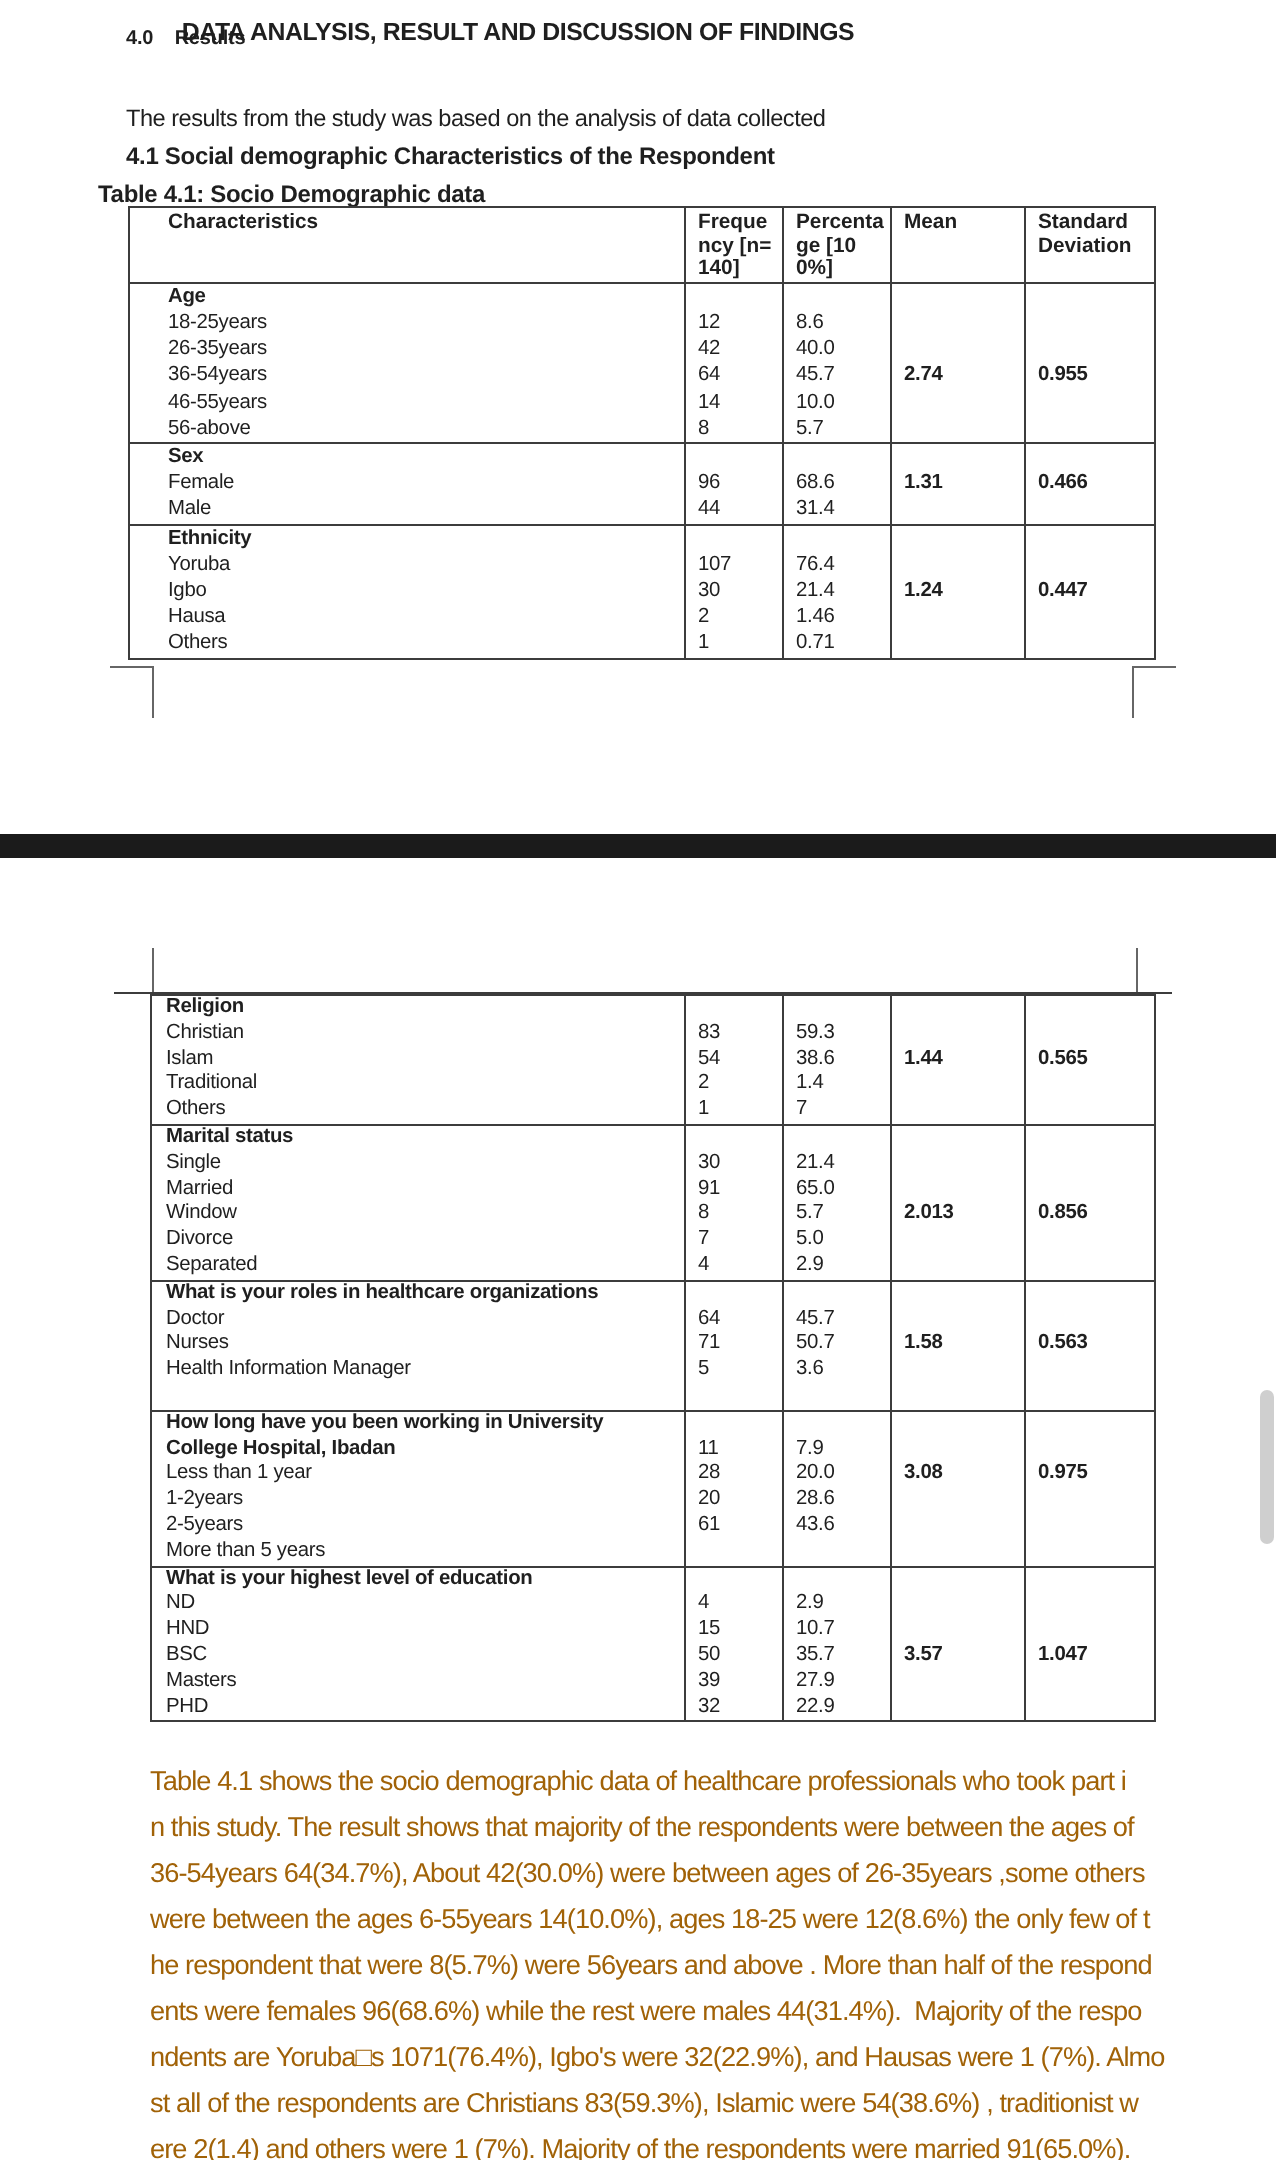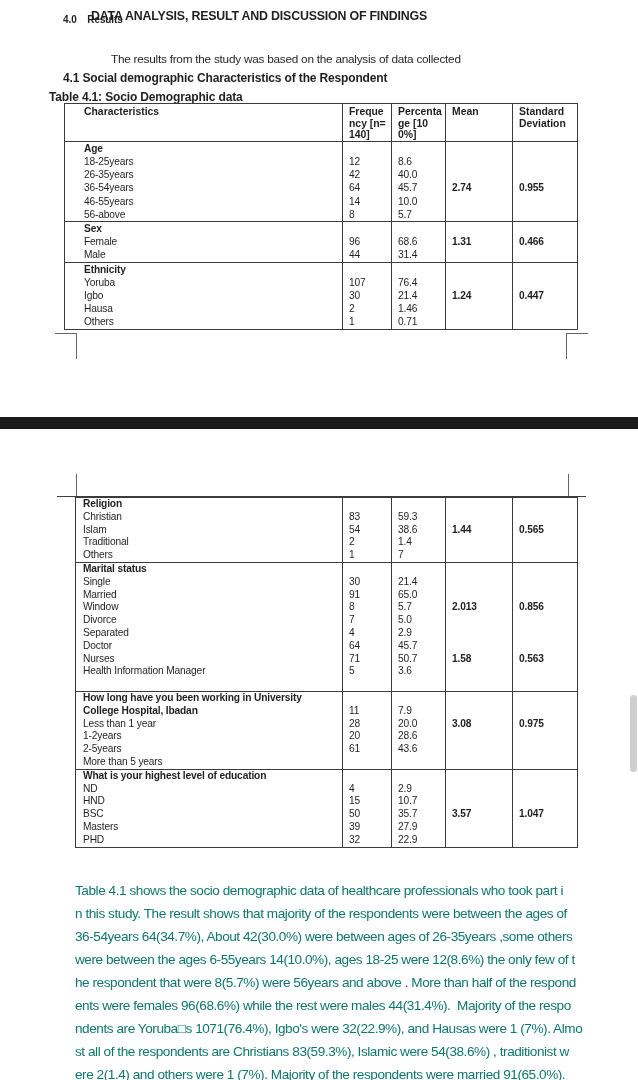--- a/index.html
+++ b/index.html
@@ -13,21 +13,21 @@
   body{
     width:638px;height:1080px;position:relative;overflow:hidden;
     background:#ffffff;color:var(--ink);
     font-family:"Liberation Sans","DejaVu Sans",sans-serif;
   }
   .abs{position:absolute;}
 
   
   .doc-title{top:9px;left:0;width:518px;text-align:center;font-weight:bold;font-size:12.4px;letter-spacing:-0.2px;}
   .h-40{top:14px;left:63px;font-weight:bold;font-size:10px;white-space:pre;letter-spacing:-0.1px;}
-  .intro-line{top:52px;left:63px;font-size:11.8px;letter-spacing:-0.25px;margin-left:48px;}
+  .intro-line{top:52px;left:63px;font-size:11.8px;letter-spacing:-0.25px;}
   .h-41{top:71px;left:63px;font-weight:bold;font-size:12px;letter-spacing:-0.15px;}
   .tbl-caption{top:90px;left:49px;font-weight:bold;font-size:12px;letter-spacing:-0.15px;}
 
   
   table{border-collapse:collapse;table-layout:fixed;}
   .t1{top:103px;left:64px;width:513px;border:1px solid var(--bd);}
   .t2{top:497px;left:75px;width:502px;border:1px solid var(--bd);border-top:none;}
   td,th{vertical-align:top;overflow:hidden;padding:0 2px 0 6px;}
   td{font-size:10.2px;letter-spacing:-0.15px;}
   .t1 td{line-height:13.2px;}
@@ -49,21 +49,21 @@
   .sep-bar{top:417px;left:0;width:638px;height:12px;background:var(--sep);}
   .cm-p1-left{left:55px;top:333px;width:21px;height:25px;border-top:1px solid var(--cm);border-right:1px solid var(--cm);}
   .cm-p1-right{left:566px;top:333px;width:21px;height:25px;border-top:1px solid var(--cm);border-left:1px solid var(--cm);}
   .cm-p2-left{left:76px;top:474px;width:1px;height:23px;background:var(--cm);}
   .cm-p2-right{left:568px;top:474px;width:1px;height:23px;background:var(--cm);}
   .t2-topline{left:57px;top:496px;width:529px;height:1px;background:var(--bd);}
   .scroll-thumb{right:1px;top:695px;width:7px;height:77px;background:var(--sb);border-radius:4px;}
 
   
   .para{top:879px;left:75px;width:500px;}
-  .pline{font-size:13.6px;line-height:23px;letter-spacing:-0.45px;white-space:pre;color:#0f766e;}
+  .pline{font-size:13.6px;line-height:23px;letter-spacing:-0.45px;white-space:pre;color:#a16207;}
 </style>
 </head>
 <body>
 
 <div class="abs doc-title">DATA ANALYSIS, RESULT AND DISCUSSION OF FINDINGS</div>
 <div class="abs h-40">4.0    Results</div>
 <div class="abs intro-line">The results from the study was based on the analysis of data collected</div>
 <div class="abs h-41">4.1 Social demographic Characteristics of the Respondent</div>
 <div class="abs tbl-caption">Table 4.1: Socio Demographic data</div>
 
@@ -282,20 +282,27 @@
       </tr>
       <tr>
         <td class="c1 c1f">Separated</td>
         <td class="c2">4</td>
         <td class="c3">2.9</td>
         <td class="c4">&nbsp;</td>
         <td class="c5">&nbsp;</td>
       </tr>
     </tbody>
     <tbody>
+      <tr class="sec">
+        <td class="c1 c1f b">What is your roles in healthcare organizations</td>
+        <td class="c2 vb">&nbsp;</td>
+        <td class="c3 vb">&nbsp;</td>
+        <td class="c4 b">&nbsp;</td>
+        <td class="c5 b">&nbsp;</td>
+      </tr>
       <tr>
         <td class="c1 c1f">Doctor</td>
         <td class="c2">64</td>
         <td class="c3">45.7</td>
         <td class="c4">&nbsp;</td>
         <td class="c5">&nbsp;</td>
       </tr>
       <tr>
         <td class="c1 c1f">Nurses</td>
         <td class="c2">71</td>

